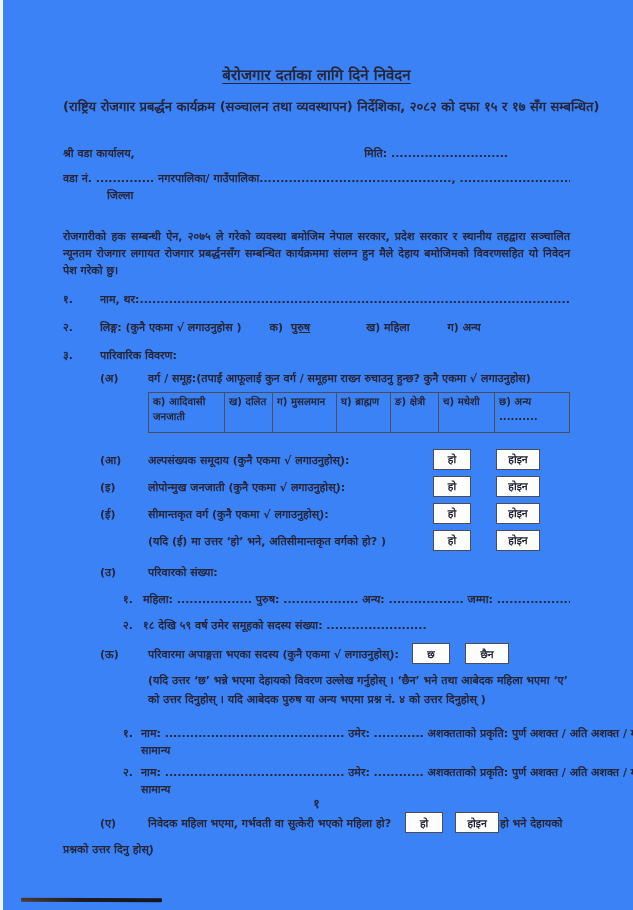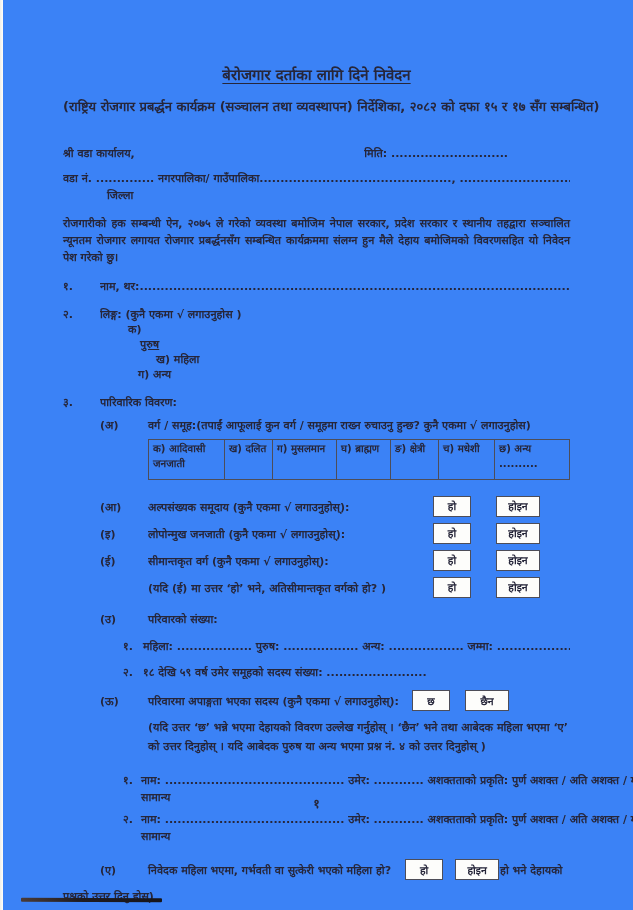--- a/index.html
+++ b/index.html
@@ -21,28 +21,28 @@
   .content { position:absolute; left:63px; top:64px; width:507px; font-size:11px; }
   .title {
     text-align:center; font-size:15px; font-weight:bold;
     text-decoration:underline; text-underline-offset:3px; margin-bottom:13px;
   }
   .subtitle { text-align:center; font-size:13px; font-weight:bold; white-space:nowrap; margin-bottom:30px; }
   .addr-row { display:flex; align-items:baseline; margin-bottom:10px;justify-content:flex-end; }
   .addr-left { flex:1; }
   .date-field { margin-right:62px; }
   .ward-line { white-space:nowrap; margin-bottom:2px; overflow:hidden; }
-  .district { margin-bottom:13px;padding-left:44px; }
+  .district { margin-bottom:26px;padding-left:44px; }
   .intro { text-align:justify; line-height:1.55; margin-bottom:12px; }
   .q-row { display:flex; margin-bottom:13px; }
   .q-num { width:37px; flex:none; }
   .q-body { flex:1; white-space:nowrap; overflow:hidden; }
-  .gender-body { display:flex; white-space:nowrap; overflow:hidden;flex-direction:column; }
+  .gender-body { display:flex; white-space:nowrap; overflow:hidden; }
   .g-key1 { margin-left:28px; }
-  .g-val1 { margin-left:40px;text-decoration:underline; }
+  .g-val1 { margin-left:8px;text-decoration:underline; }
   .g-opt2 { margin-left:56px; }
   .g-opt3 { margin-left:38px; }
   .sub-row { display:flex; padding-left:37px; margin-bottom:7px; }
   .sub-key { width:48px; flex:none; }
   .cat-hint { white-space:nowrap; }
   .cat-table { margin-left:85px; width:421px; border-collapse:collapse; table-layout:fixed; margin-bottom:15px; }
   .cat-table td {
     border:1px solid #4d4d58; font-size:10.2px; padding:2px 3px 3px 4px;
     height:34px; vertical-align:top; line-height:1.45; overflow:hidden;
   }

